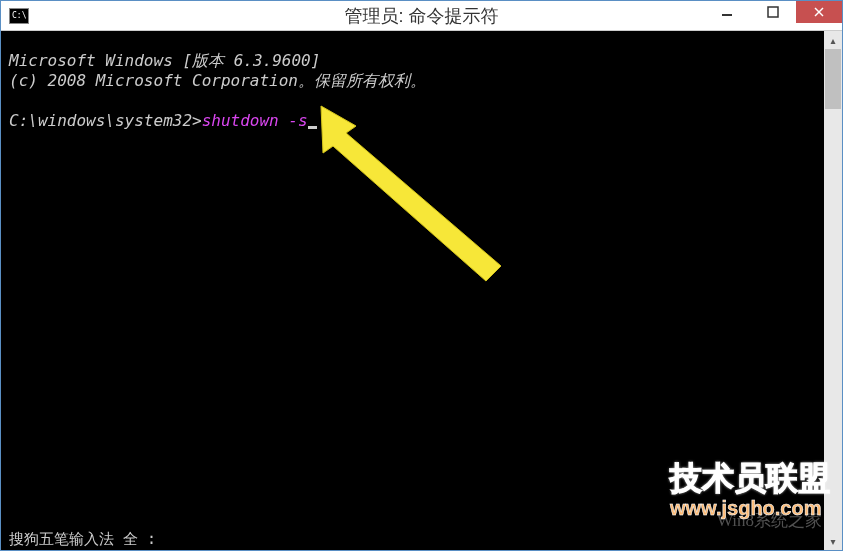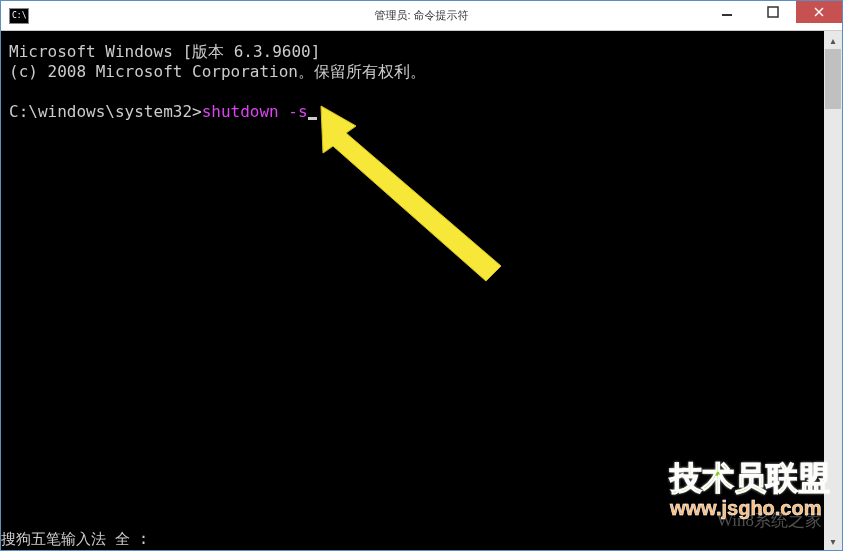--- a/index.html
+++ b/index.html
@@ -41,21 +41,21 @@
       display: flex;
       align-items: center;
       justify-content: flex-start;
       padding-left: 2px;
       font-family: monospace;
     }
     .titlebar-title {
       position: absolute;
       left: 50%;
       transform: translateX(-50%);
-      font-size: 11px;
+      font-size: 18px;
       color: #333;
     }
     .window-controls {
       position: absolute;
       right: 0;
       top: 0;
       display: flex;
       height: 24px;
     }
     .ctrl-btn {
@@ -81,25 +81,26 @@
       width: 12px;
       height: 12px;
     }
     .terminal {
       position: absolute;
       top: 30px;
       left: 0;
       right: 0;
       bottom: 0;
       background: #000;
-      padding: 11px 8px;
+      padding: 20px 8px;
       font-family: "NSimSun", "Consolas", monospace;
       font-size: 16px;
       line-height: 20px;
       color: #ccc;
+      font-style: italic;
     }
     .terminal-line {
       white-space: pre;
     }
     .prompt-line {
       margin-top: 20px;
     }
     .command {
       color: #d946ef;
     }
@@ -142,21 +143,21 @@
     .scrollbar-arrow.down { bottom: 0; }
     .ime-bar {
       position: absolute;
       bottom: 0;
       left: 0;
       right: 18px;
       height: 22px;
       background: #000;
       color: #ccc;
       font-size: 15px;
-      padding: 2px 0;
+      padding: 2px 8px;
       font-family: "NSimSun", "SimSun", monospace;
       display: flex;
       align-items: flex-start;
     }
     .annotation-arrow {
       position: absolute;
       top: 95px;
       left: 270px;
       pointer-events: none;
       z-index: 10;
@@ -165,21 +166,21 @@
       position: absolute;
       right: 12px;
       bottom: 30px;
       z-index: 20;
       display: flex;
       align-items: baseline;
     }
     .watermark-main .cn {
       font-size: 32px;
       font-weight: bold;
-      color: #84cc16;
+      color: #ffffff;
       -webkit-text-stroke: 1px #fff;
       text-shadow: 0 0 3px #fff;
       font-family: "Microsoft YaHei";
     }
     .watermark-main .en {
       font-size: 20px;
       font-weight: bold;
       color: #fdba74;
       -webkit-text-stroke: 0.5px #fff;
       font-family: Arial;

